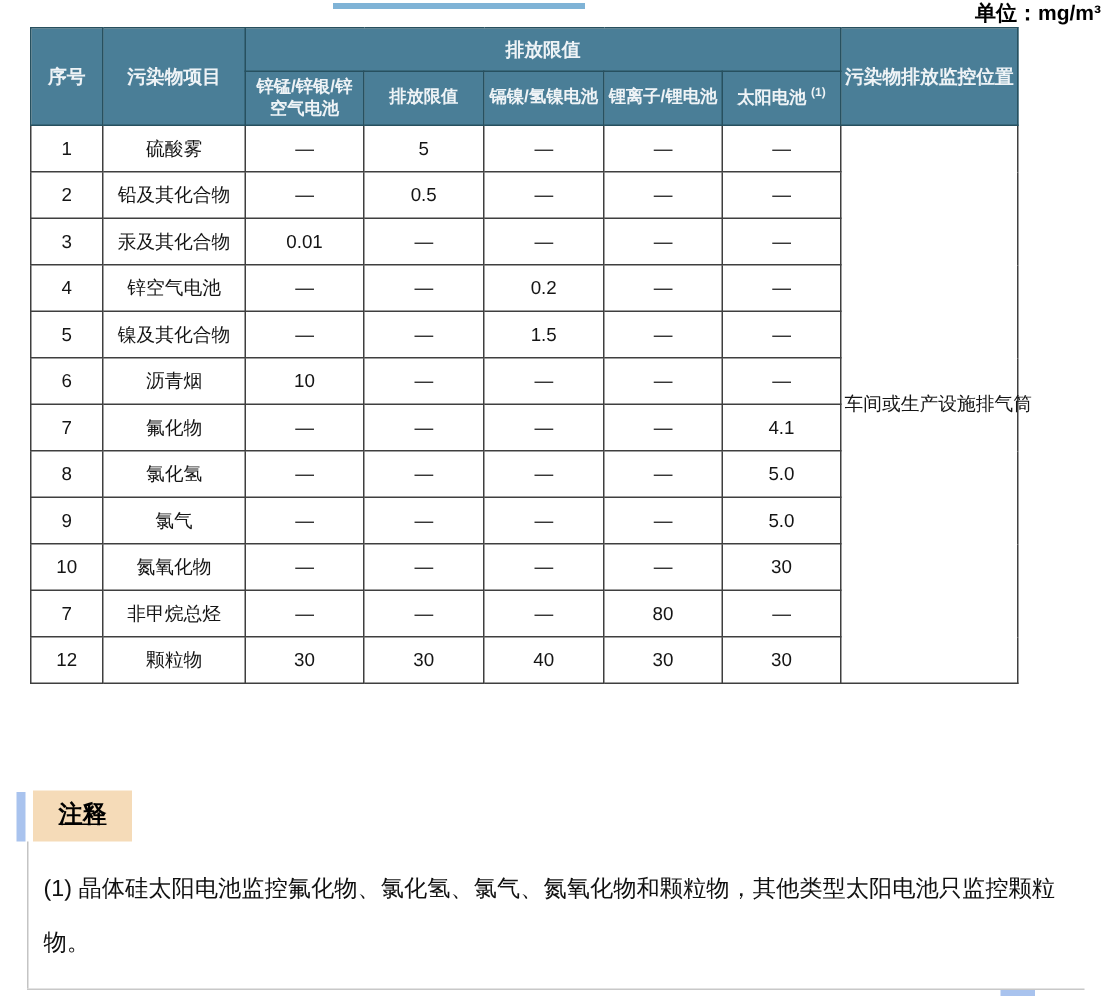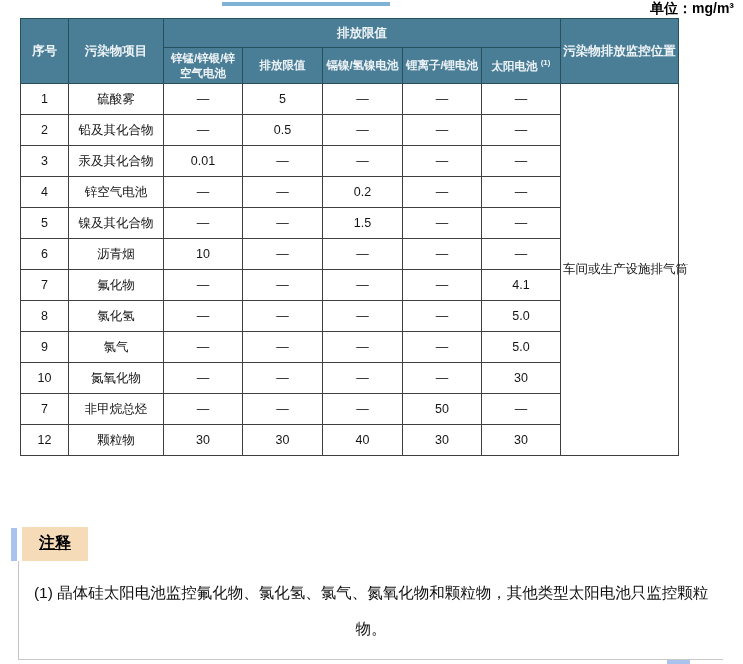--- a/index.html
+++ b/index.html
@@ -43,21 +43,21 @@
     padding:6px 17px 7px 17px;
     text-decoration:underline;
   }
   .note-box{
     position:absolute;left:18px;top:561px;width:705px;height:98px;
     border-left:1px solid #c4c4c4;
     box-sizing:border-box;
   }
   .note-text{
     margin:14px 10px 0 10px;
-    font-size:15.5px;line-height:36px;color:#111;text-align:center;
+    font-size:15.5px;line-height:36px;color:#111;
   }
   
   .bottom-line{position:absolute;left:18px;top:659px;width:705px;height:1px;background:#c8c8c8;}
   .bottom-thumb{position:absolute;left:667px;top:660px;width:23px;height:4px;background:#a9c3ee;}
 </style>
 </head>
 <body>
 
 <div class="top-bar"></div>
 
@@ -180,21 +180,21 @@
         <td>—</td>
         <td>—</td>
         <td>30</td>
       </tr>
       <tr>
         <td>7</td>
         <td>非甲烷总烃</td>
         <td>—</td>
         <td>—</td>
         <td>—</td>
-        <td>50</td>
+        <td>80</td>
         <td>—</td>
       </tr>
       <tr>
         <td>12</td>
         <td>颗粒物</td>
         <td>30</td>
         <td>30</td>
         <td>40</td>
         <td>30</td>
         <td>30</td>

